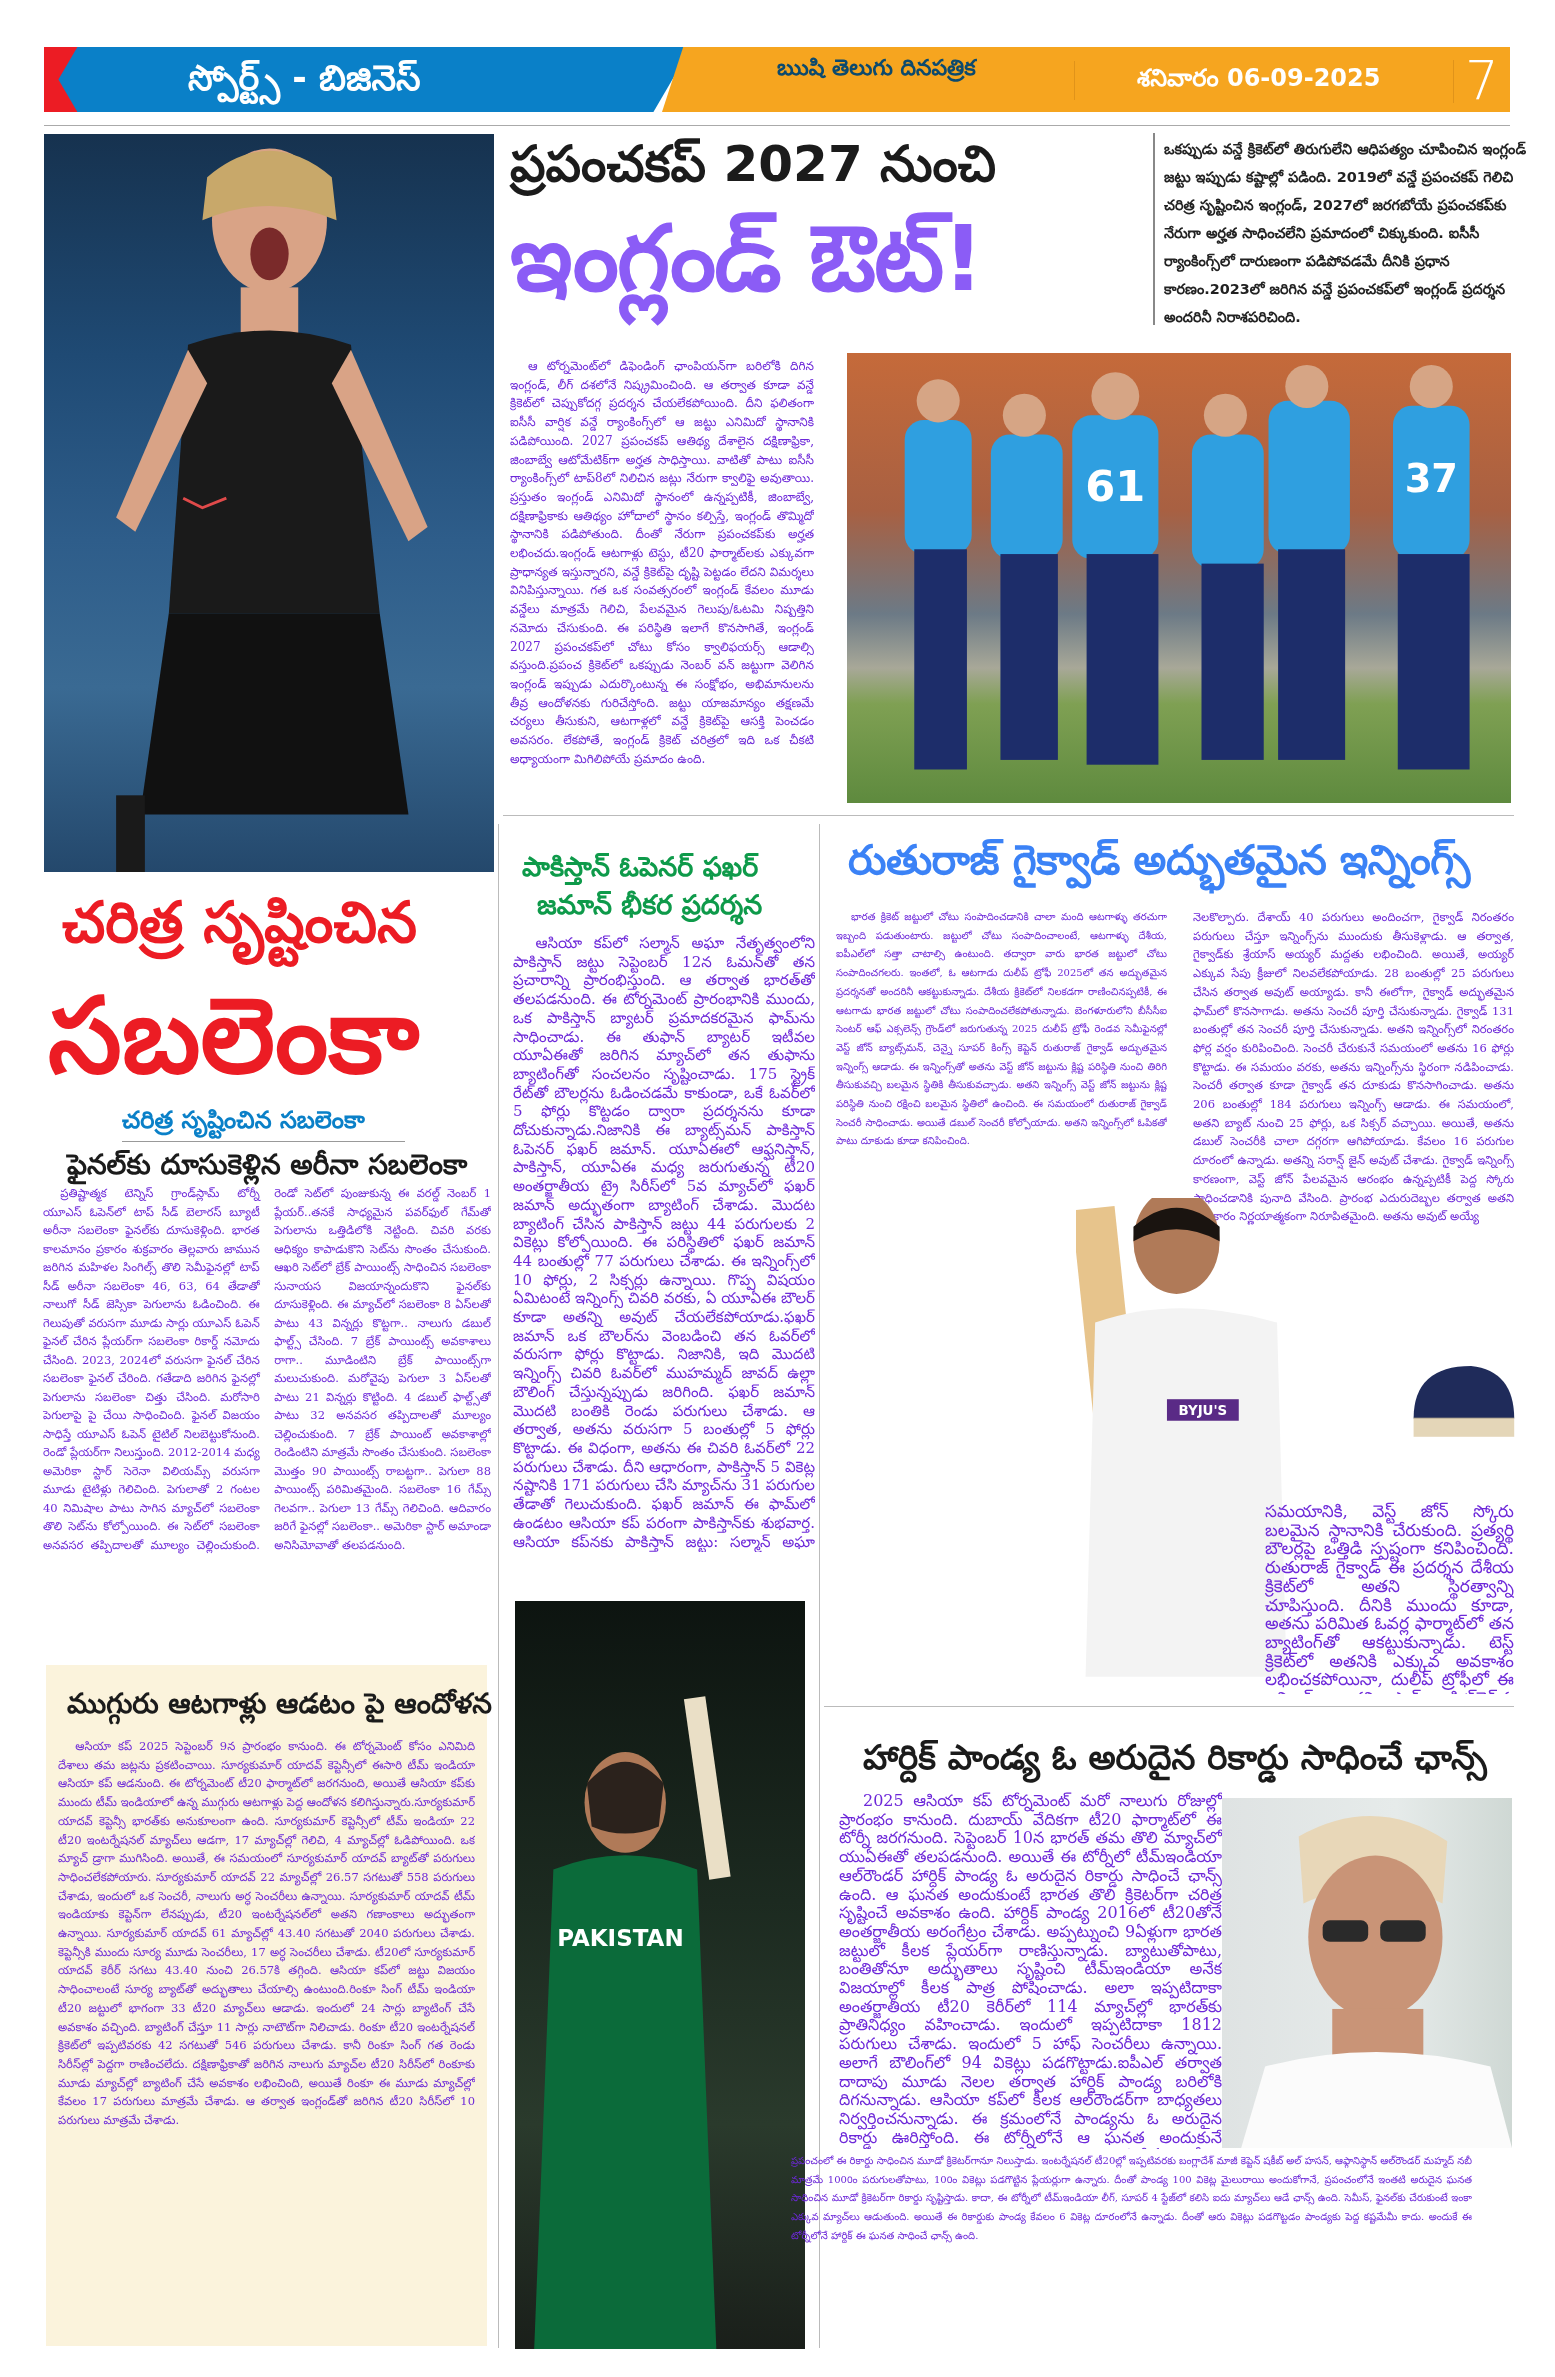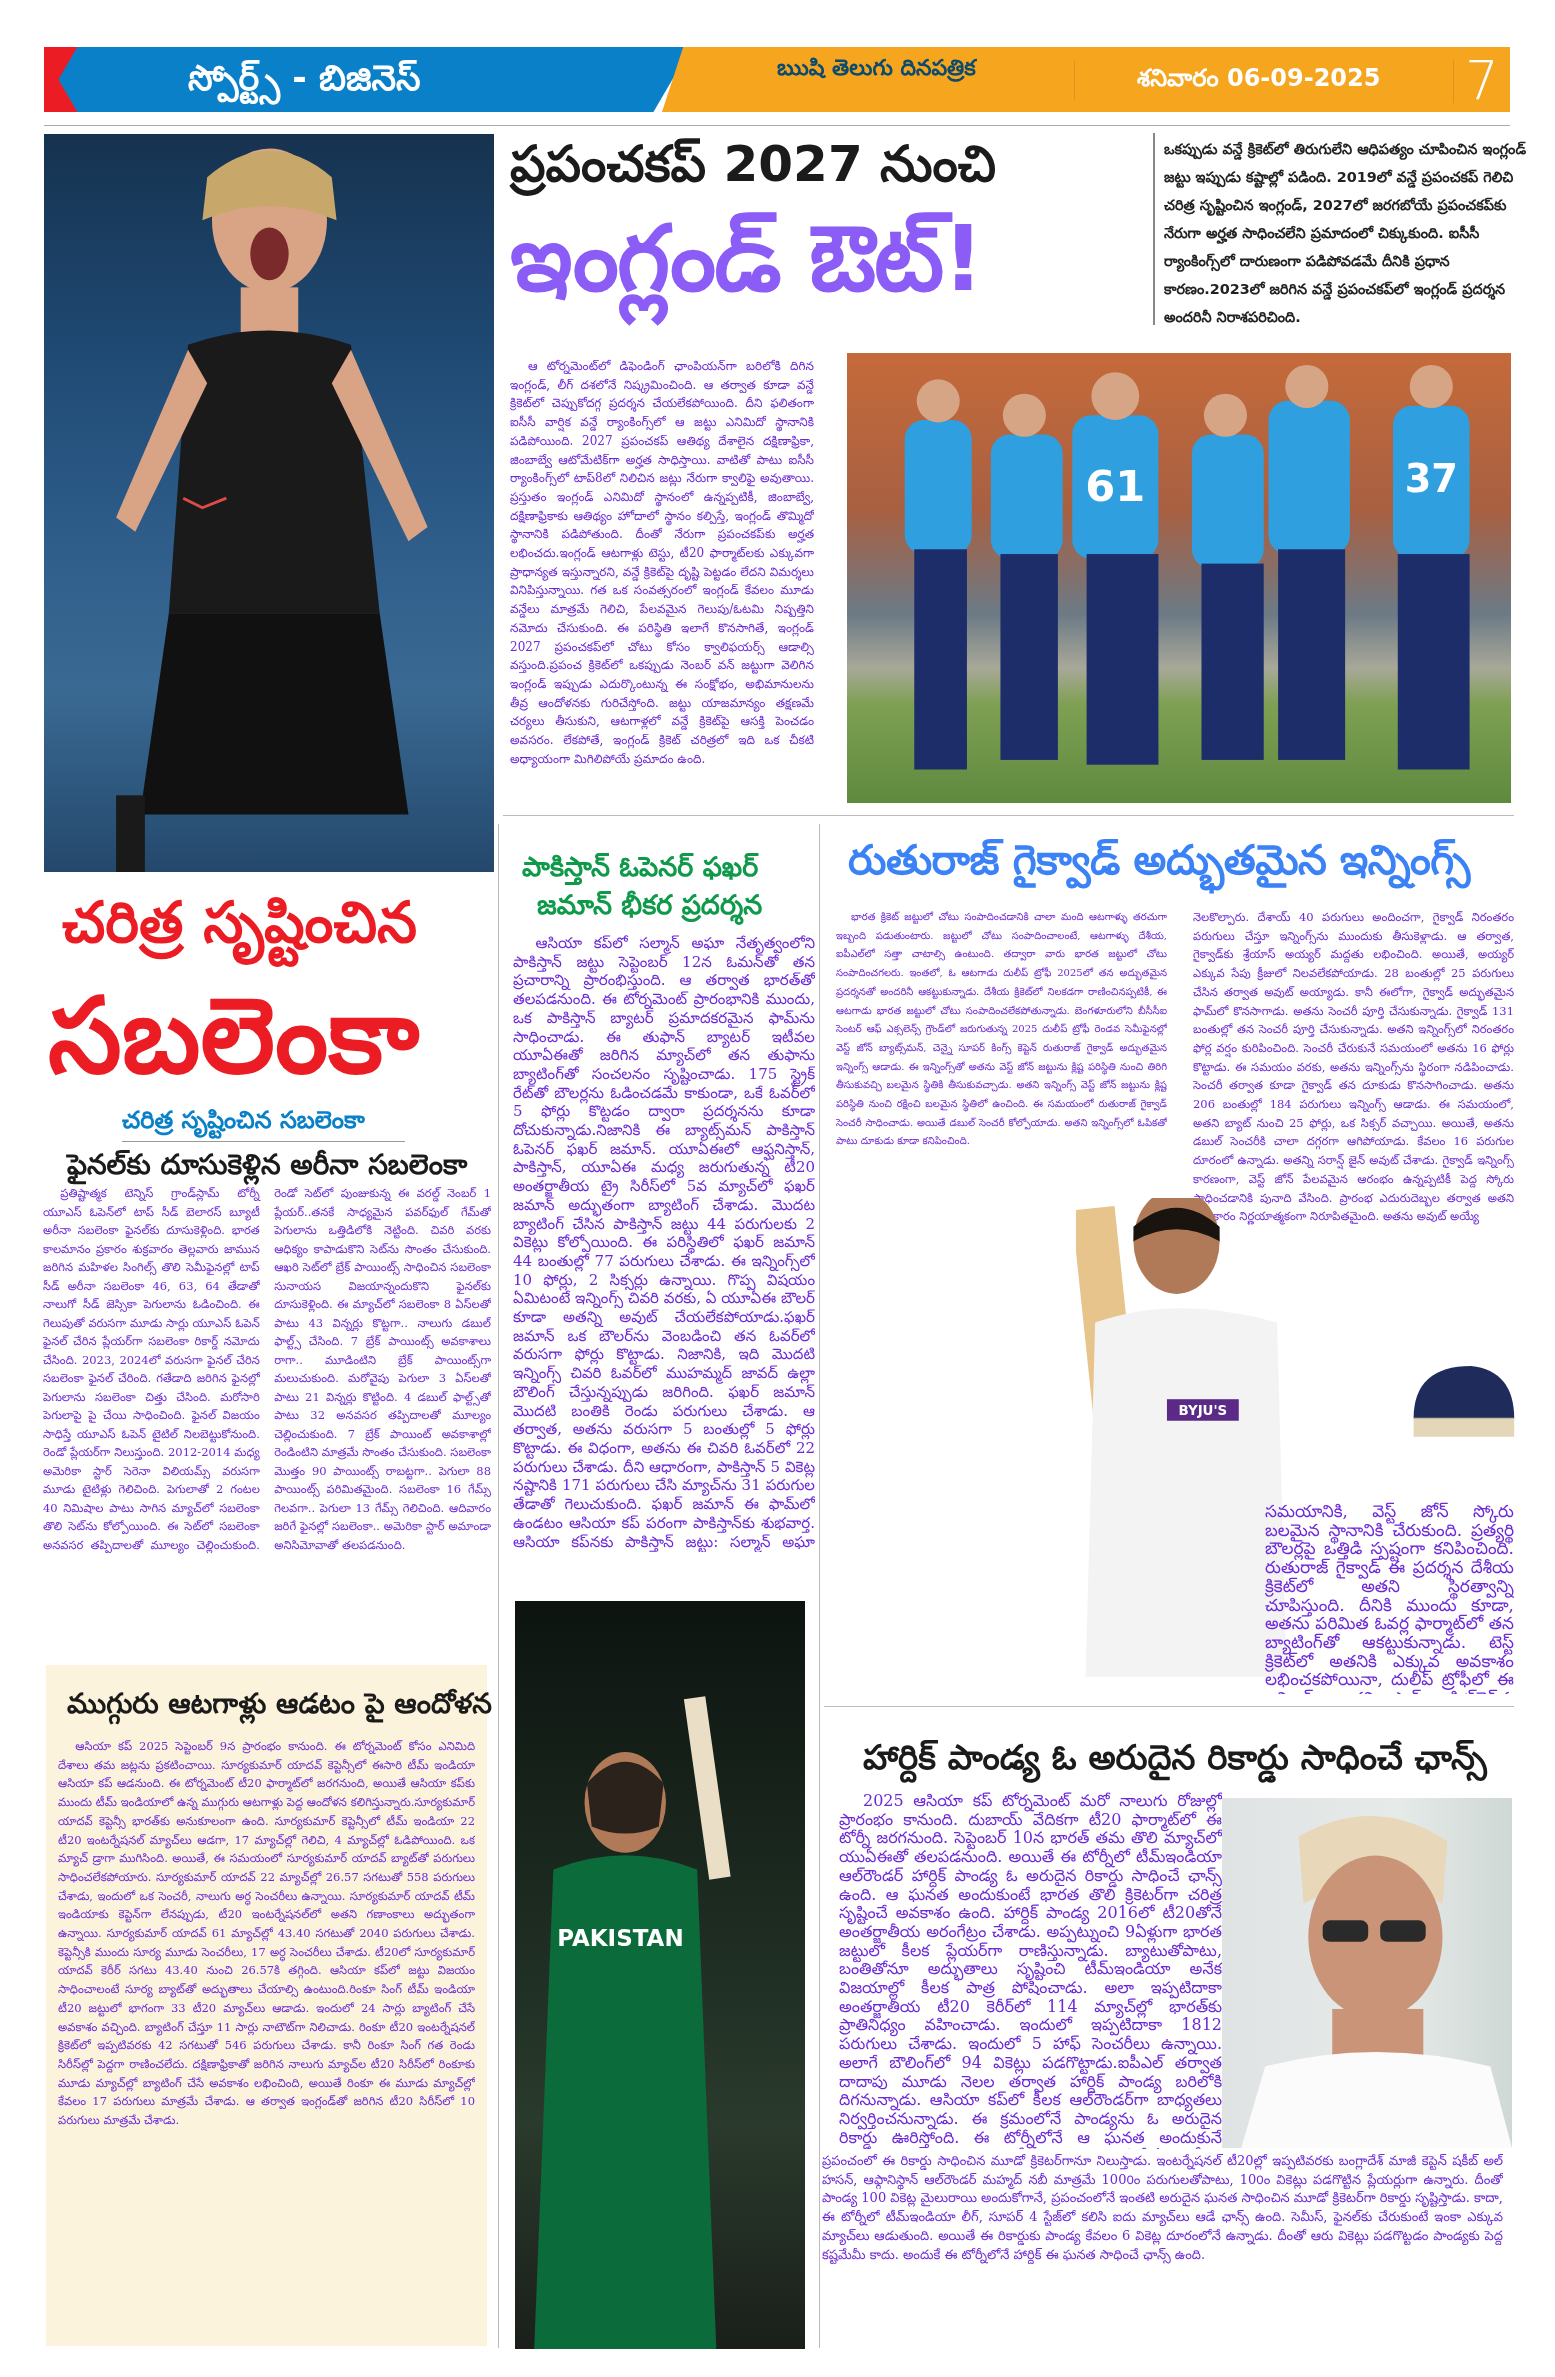--- a/index.html
+++ b/index.html
@@ -171,16 +171,16 @@
 <div class="photo" style="left:1222px;top:1798px;width:290px;height:350px;background:linear-gradient(90deg,#dfe3e3 0%,#e6ebea 60%,#cfd8d4 100%)">
   <svg width="290" height="350" viewBox="0 0 605 730">
     <path d="M160 80 Q320 -10 470 90 L460 220 Q320 150 170 220 Z" fill="#e8d7b8"></path>
     <ellipse cx="320" cy="290" rx="140" ry="170" fill="#c99477"></ellipse>
     <rect x="210" y="255" width="95" height="45" rx="15" fill="#2a2a2a"></rect>
     <rect x="330" y="255" width="95" height="45" rx="15" fill="#2a2a2a"></rect>
     <rect x="230" y="440" width="190" height="120" fill="#c99477"></rect>
     <path d="M90 560 Q320 500 560 560 L605 730 L40 730 Z" fill="#fbfbfb"></path>
   </svg>
 </div>
-<div class="abs body" style="left:822px;top:2152px;width:681px;height:153px;overflow:hidden;font-size:13px;line-height:18.7px">
+<div class="abs body" style="left:791px;top:2152px;width:681px;height:153px;overflow:hidden;font-size:10px;line-height:18.7px">
   <p style="text-indent:0">ప్రపంచంలో ఈ రికార్డు సాధించిన మూడో క్రికెటర్‌గానూ నిలుస్తాడు. ఇంటర్నేషనల్ టీ20ల్లో ఇప్పటివరకు బంగ్లాదేశ్ మాజీ కెప్టెన్ షకీబ్ అల్ హసన్, ఆఫ్గానిస్థాన్ ఆల్‌రౌండర్ మహ్మద్ నబీ మాత్రమే 1000ం పరుగులతోపాటు, 100ం వికెట్లు పడగొట్టిన ప్లేయర్లుగా ఉన్నారు. దీంతో పాండ్య 100 వికెట్ల మైలురాయి అందుకోగానే, ప్రపంచంలోనే ఇంతటి అరుదైన ఘనత సాధించిన మూడో క్రికెటర్‌గా రికార్డు సృష్టిస్తాడు. కాదా, ఈ టోర్నీలో టీమ్‌ఇండియా లీగ్, సూపర్ 4 స్టేజ్‌లో కలిసి ఐదు మ్యాచ్‌లు ఆడే ఛాన్స్ ఉంది. సెమీస్, ఫైనల్‌కు చేరుకుంటే ఇంకా ఎక్కువ మ్యాచ్‌లు ఆడుతుంది. అయితే ఈ రికార్డుకు పాండ్య కేవలం 6 వికెట్ల దూరంలోనే ఉన్నాడు. దీంతో ఆరు వికెట్లు పడగొట్టడం పాండ్యకు పెద్ద కష్టమేమీ కాదు. అందుకే ఈ టోర్నీలోనే హార్దిక్ ఈ ఘనత సాధించే ఛాన్స్ ఉంది.</p>
 </div>
 
 
 </body></html>

